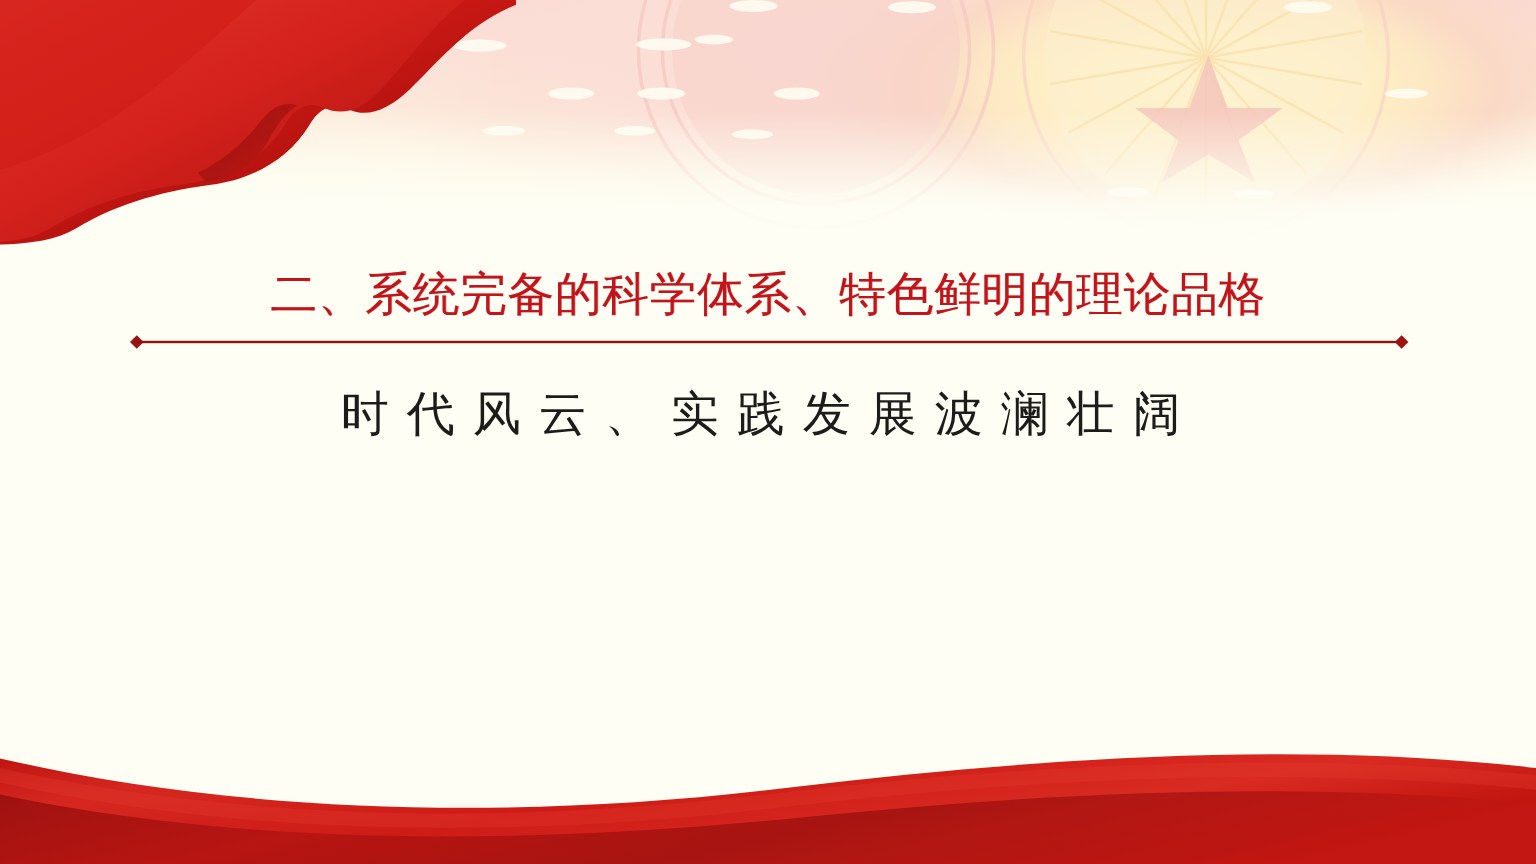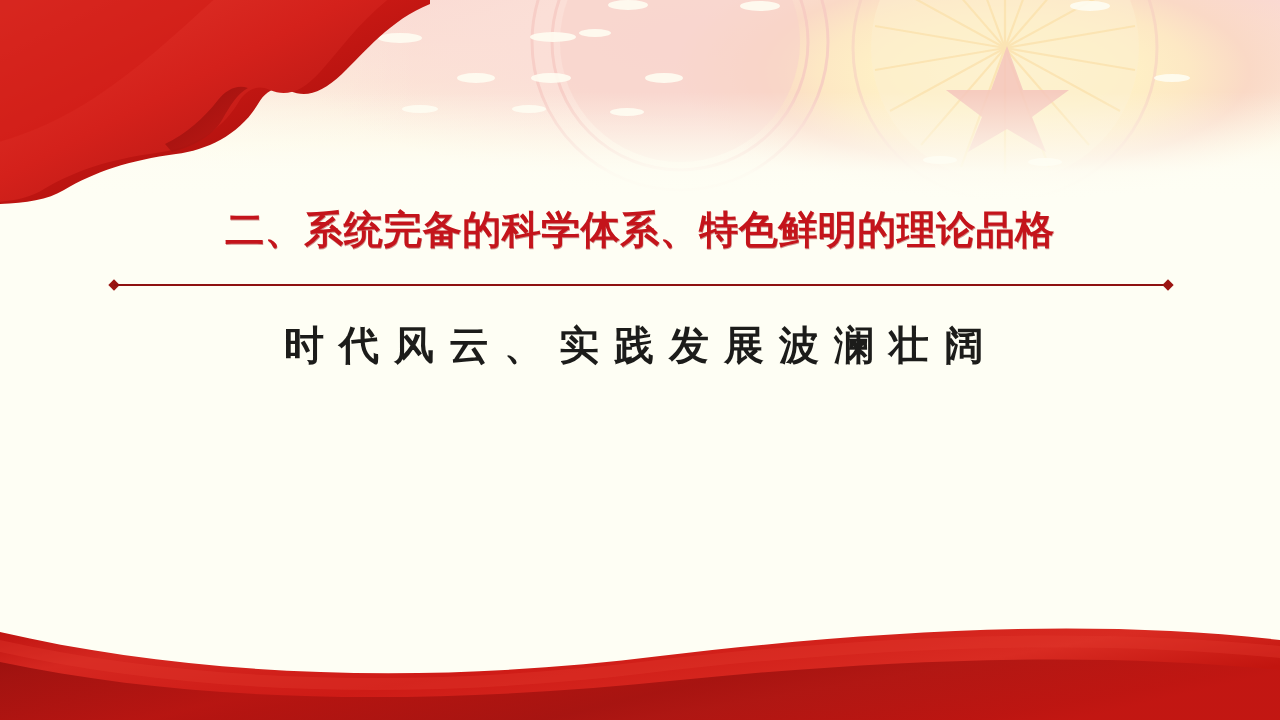--- a/index.html
+++ b/index.html
@@ -73,24 +73,24 @@
 
   
   .title-block {
     position: absolute;
     left: 0;
     top: 204px;
     width: 1280px;
     text-align: center;
   }
   .slide-title {
-    margin: 0;
+    margin: 16px;
     font-family: "Liberation Sans", "DejaVu Sans", sans-serif;
     font-size: 39px;
-    font-weight: 700;
+    font-weight: 400;
     line-height: 52px;
     letter-spacing: 0.5px;
     color: #C4141B;
     text-shadow: 0.6px 0.6px 0 rgba(150,12,14,0.45);
     white-space: nowrap;
   }
 
   
   .divider {
     position: absolute;
@@ -127,21 +127,21 @@
     text-align: center;
   }
   .calli-line {
     font-family: "DejaVu Serif", "Liberation Serif", serif;
     font-size: 40px;
     line-height: 78px;
     letter-spacing: 15px;
     color: #1C1C1A;
     white-space: nowrap;
     padding-left: 3px;
-    font-weight: 700;
+    font-weight: 400;
   }
 </style>
 </head>
 <body>
 
 <div class="slide">
 
   <div class="header-band">
     <div class="band-wash"></div>
 

